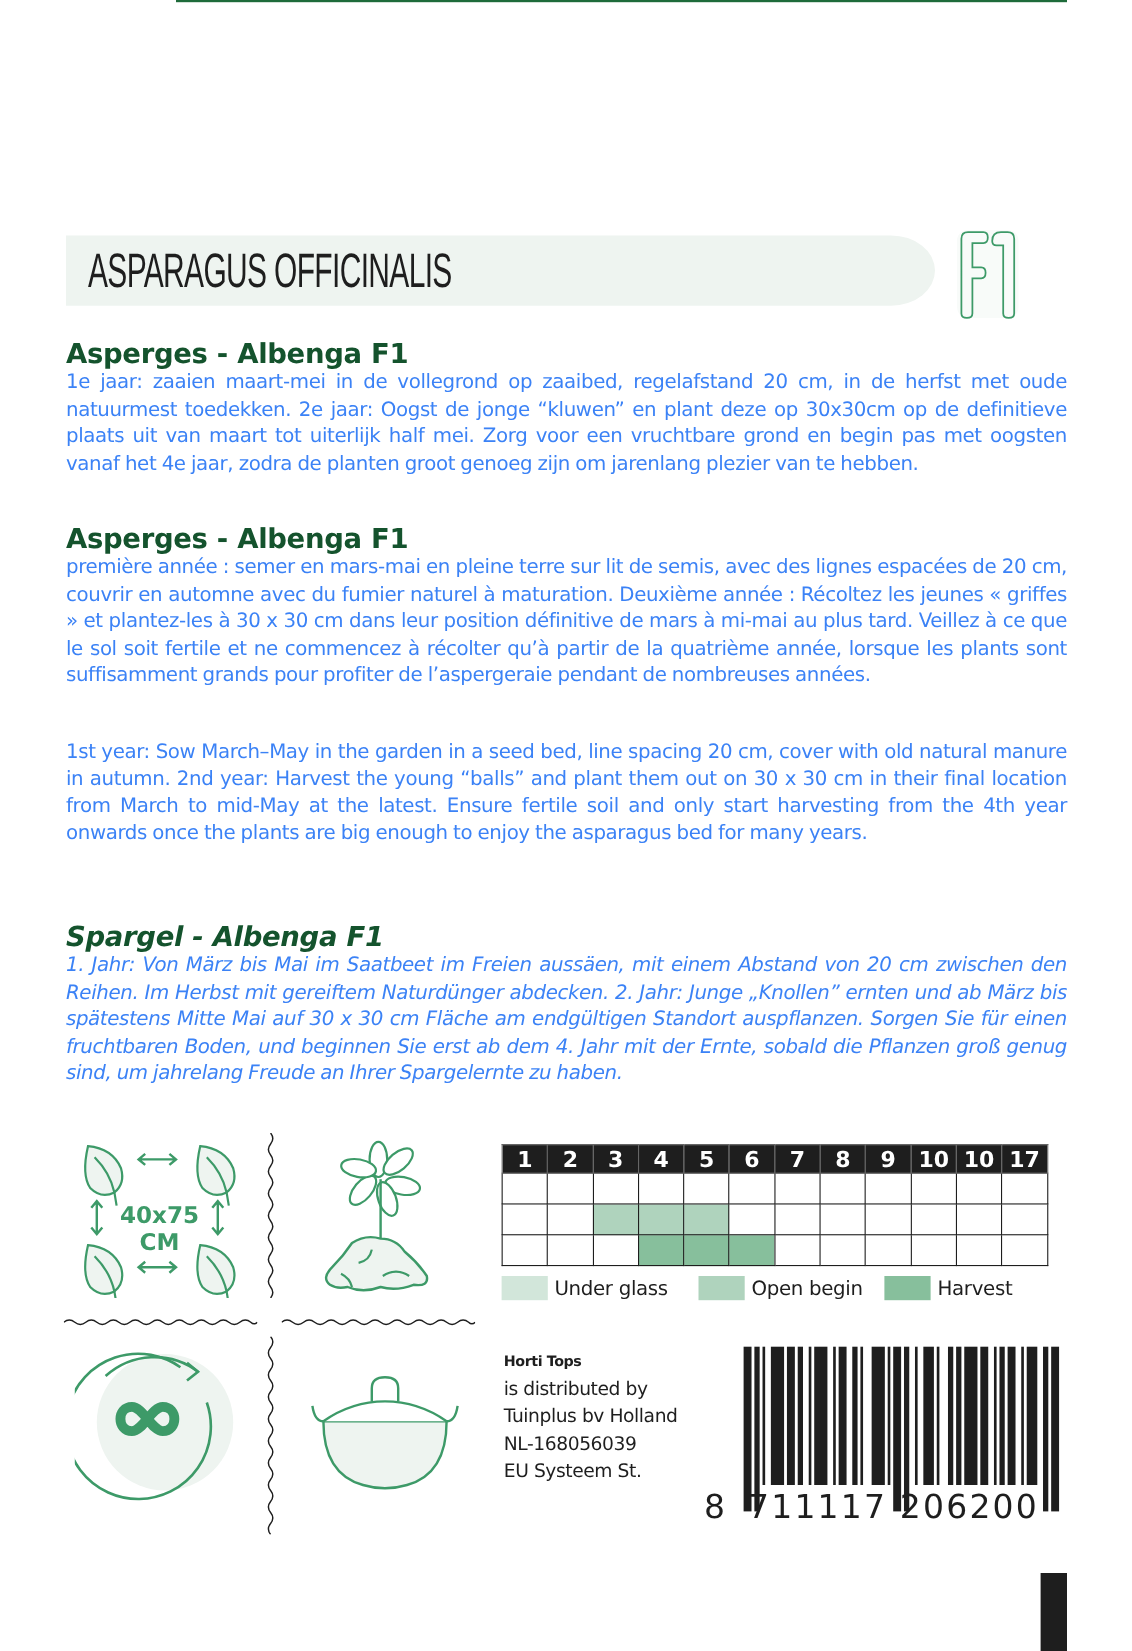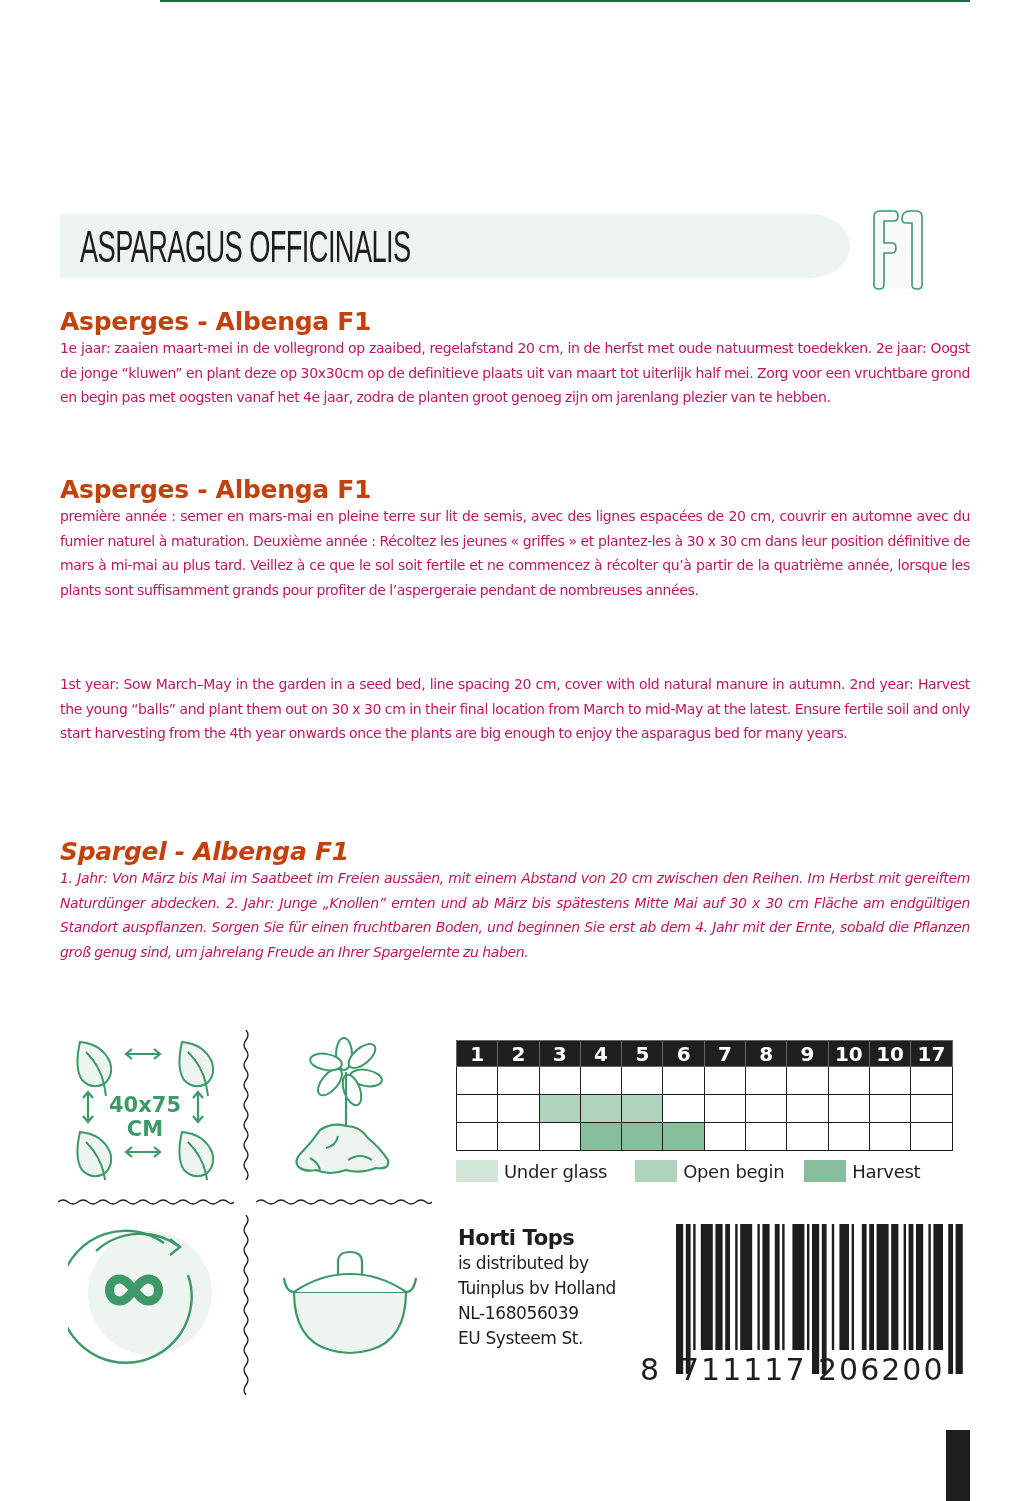--- a/index.html
+++ b/index.html
@@ -2,34 +2,34 @@
 <html><head>
 <meta charset="utf-8">
 <style>
   html, body { margin:0; padding:0; background:#ffffff; }
   body { width:1029px; height:1501px; position:relative; overflow:hidden; font-family:"DejaVu Sans", sans-serif; color:#1e1e1e; }
   .top-rule { position:absolute; left:160px; top:0; width:810px; height:2px; background:#1e6b3a; }
   .latin-banner { position:absolute; left:60px; top:214px; width:790px; height:64px; background:#eef4f0; border-radius:0 40px 40px 0 / 0 32px 32px 0; }
   .latin-name { position:absolute; left:80px; top:222px; font-family:"Liberation Sans", sans-serif; font-size:44px; font-weight:400; letter-spacing:-1px; transform:scaleX(0.62); transform-origin:left top; white-space:nowrap; color:#1e1e1e; line-height:50px; }
   .f1-badge { position:absolute; left:868px; top:205px; width:60px; height:88px; }
   .section { position:absolute; left:60px; width:910px; }
-  .section h2 { margin:0; font-family:"DejaVu Sans", sans-serif; font-weight:bold; font-size:25px; color:#c2410c; line-height:28px; letter-spacing:-0.3px; }
-  .section p { margin:0; font-family:"DejaVu Sans", sans-serif; font-size:14px; line-height:24.5px; text-align:justify; text-align-last:left; color:#be185d; letter-spacing:-0.35px; word-spacing:-0.5px; }
+  .section h2 { margin:0; font-family:"DejaVu Sans", sans-serif; font-weight:bold; font-size:25px; color:#14532d; line-height:28px; letter-spacing:-0.3px; }
+  .section p { margin:0; font-family:"DejaVu Sans", sans-serif; font-size:18px; line-height:24.5px; text-align:justify; text-align-last:left; color:#3b82f6; letter-spacing:-0.35px; word-spacing:-0.5px; }
   .icon-cell { position:absolute; }
   .wavy-h { position:absolute; height:12px; }
   .wavy-v { position:absolute; width:12px; }
   .cal { position:absolute; left:456px; top:1040px; border-collapse:collapse; }
   .cal td, .cal th { width:41.3px; border:1px solid #1e1e1e; padding:0; box-sizing:border-box; }
   .cal th { height:26px; background:#1e1e1e; color:#fff; font-family:"DejaVu Sans", sans-serif; font-weight:bold; font-size:20px; border-color:#666; }
   .cal td { height:28px; background:#fff; }
   .legend { position:absolute; left:456px; top:1160px; display:flex; align-items:center; font-size:18px; letter-spacing:-0.3px; }
   .legend .sw { width:42px; height:22px; margin-right:6px; }
   .legend .item { display:flex; align-items:center; margin-right:8px; }
   .dist { position:absolute; left:458px; top:1226px; font-size:17px; line-height:25px; letter-spacing:-0.4px; }
-  .dist .brand { font-weight:bold; font-size:21px; }
+  .dist .brand { font-weight:bold; font-size:13px; }
   .barcode { position:absolute; left:640px; top:1224px; width:330px; height:160px; }
   .side-mark { position:absolute; left:946px; top:1430px; width:24px; height:71px; background:#1e1e1e; }
 </style>
 </head>
 <body>
 
 <div class="top-rule"></div>
 
 <div class="latin-banner"></div>
 <div class="latin-name">ASPARAGUS OFFICINALIS</div>

